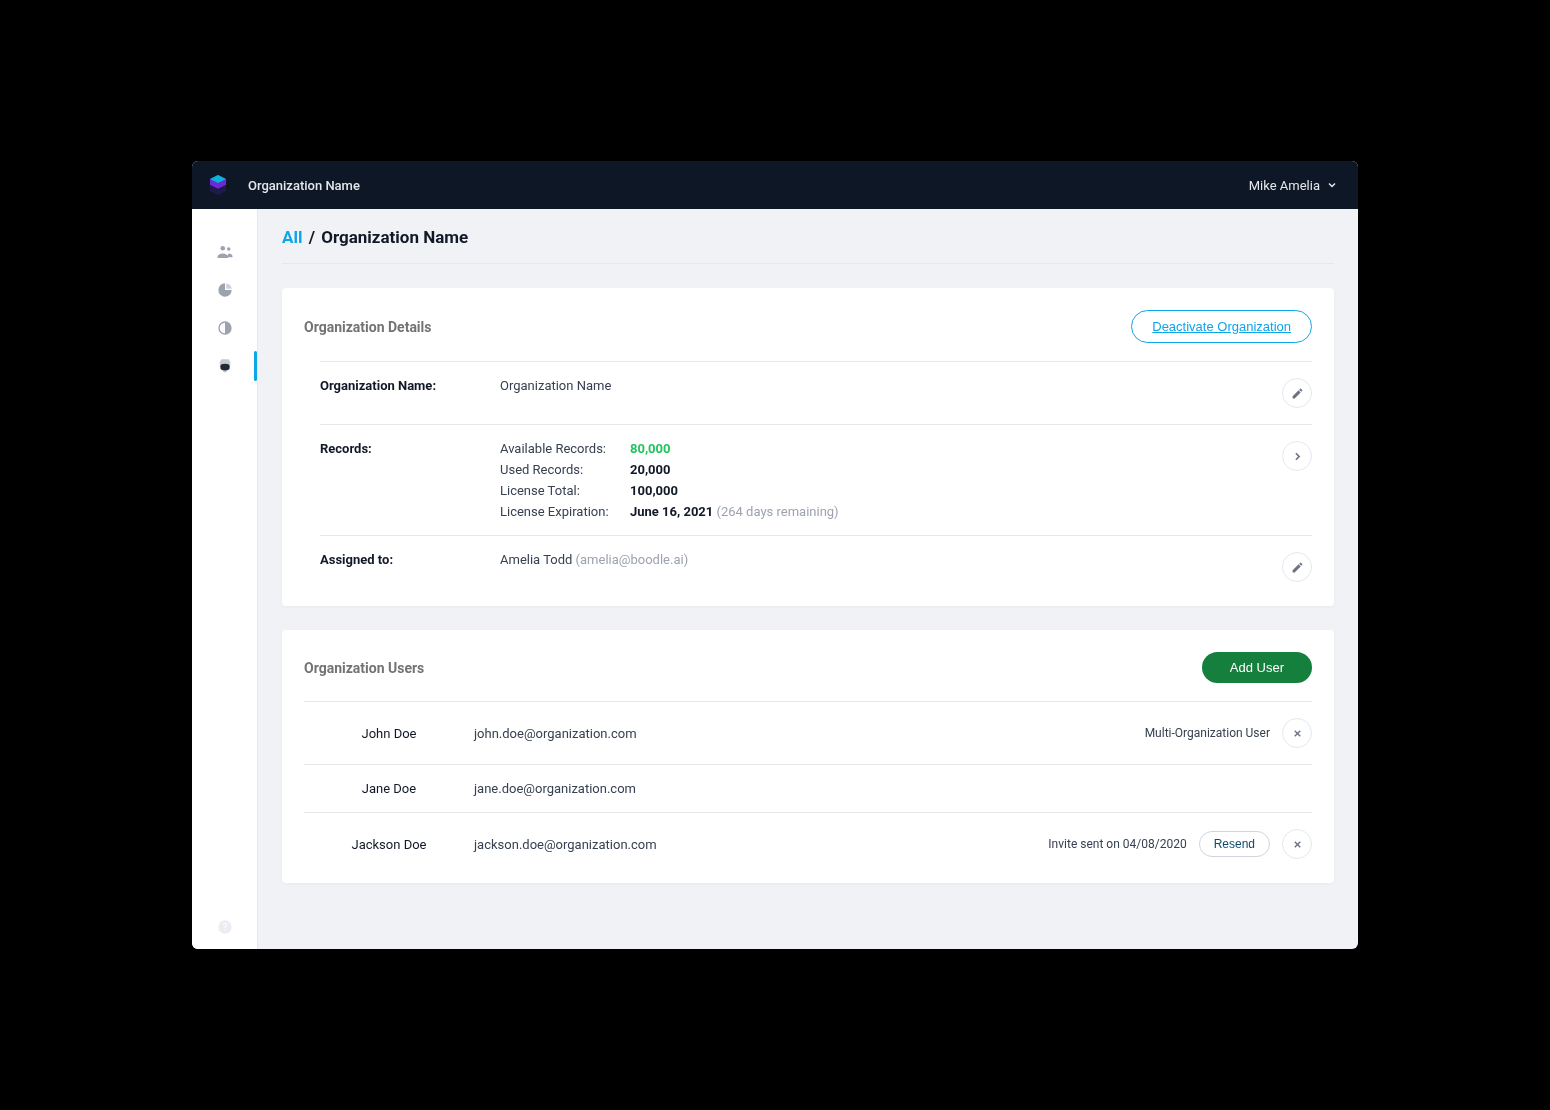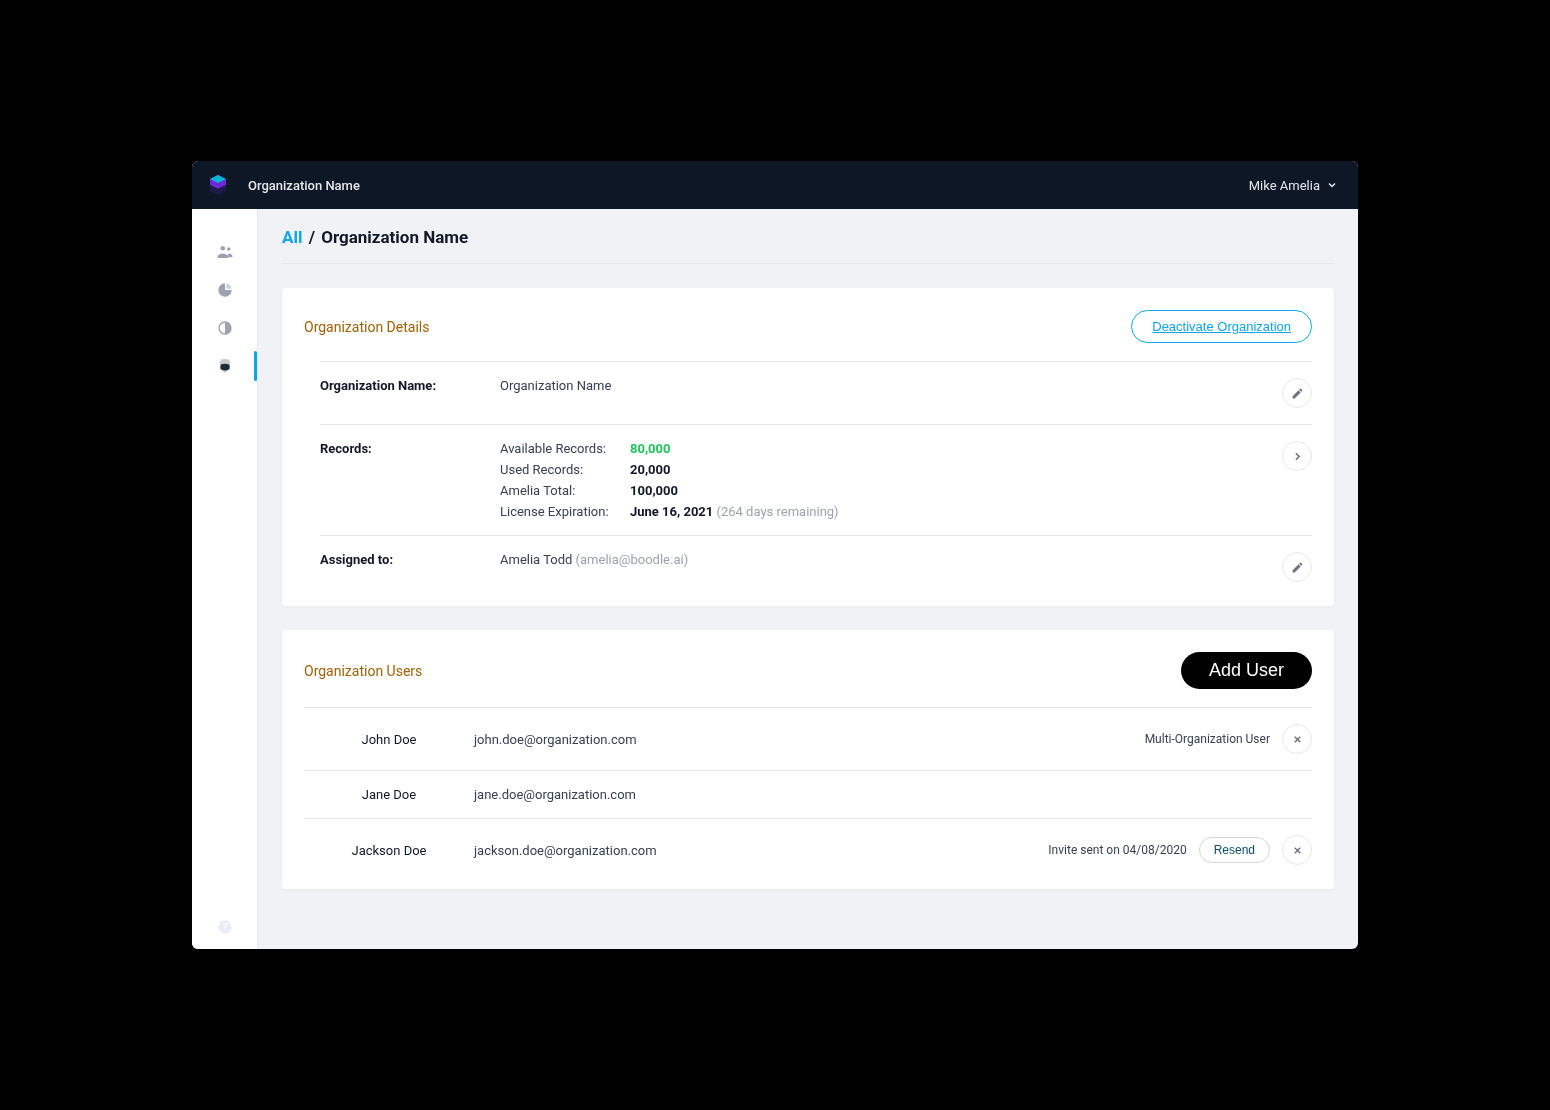--- a/index.html
+++ b/index.html
@@ -121,40 +121,40 @@
   box-shadow: 0 1px 3px rgba(0,0,0,0.04);
 }
 .card-header {
   display: flex;
   align-items: center;
   justify-content: space-between;
   padding: 22px 0 18px 0;
 }
 .card-title {
   font-size: 14px;
-  font-weight: 400;
-  color: #a16207;
+  font-weight: 700;
+  color: #737373;
 }
 .btn-outline {
   border: 1px solid #0ea5e9;
   color: #0ea5e9;
   background: transparent;
   border-radius: 999px;
   padding: 8px 20px;
   font-size: 13px;
   cursor: pointer;
   text-decoration: underline;
 }
 .btn-primary {
   border: none;
-  background: #000000;
+  background: #15803d;
   color: #fff;
   border-radius: 999px;
   padding: 8px 28px;
-  font-size: 18px;
+  font-size: 13px;
   cursor: pointer;
 }
 .btn-sm {
   border: 1px solid #d1d5db;
   background: #fff;
   color: #0c4a6e;
   border-radius: 999px;
   padding: 5px 14px;
   font-size: 12px;
   cursor: pointer;
@@ -304,21 +304,21 @@
         </div>
 
         <div class="row">
           <div class="row-label">Records:</div>
           <div class="row-body">
             <div class="kv">
               <div class="kv-key">Available Records:</div>
               <div class="kv-val green">80,000</div>
               <div class="kv-key">Used Records:</div>
               <div class="kv-val">20,000</div>
-              <div class="kv-key">Amelia Total:</div>
+              <div class="kv-key">License Total:</div>
               <div class="kv-val">100,000</div>
               <div class="kv-key">License Expiration:</div>
               <div class="kv-val">
                 <span>June 16, 2021</span>
                 <span class="muted">(264 days remaining)</span>
               </div>
             </div>
           </div>
           <div class="row-action">
             <button class="circle-btn">

